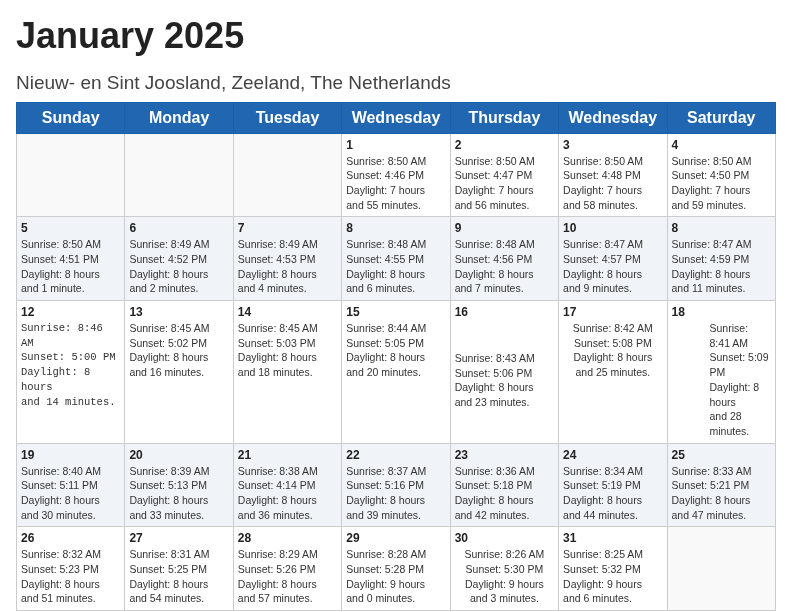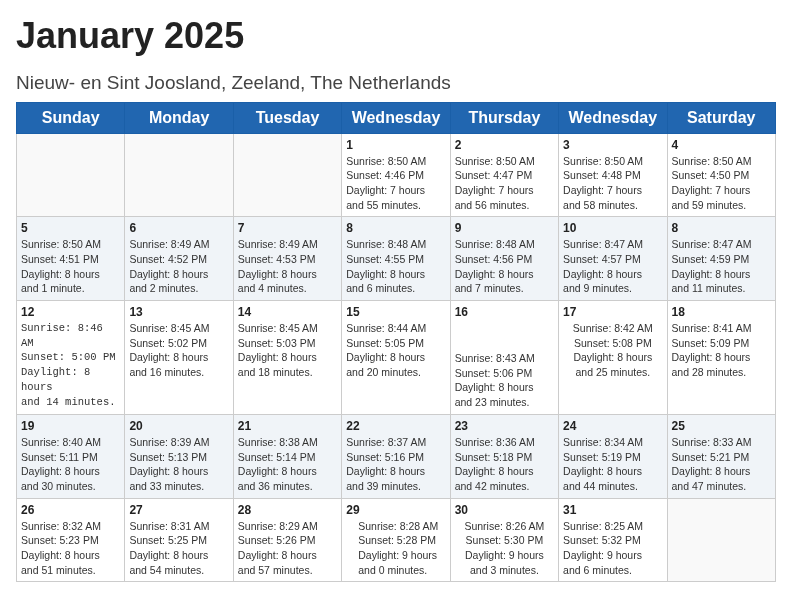--- a/index.html
+++ b/index.html
@@ -232,21 +232,21 @@
         </td>
         <td>
           <div class="day-number">17</div>
           <div class="day-info" style="white-space: pre-line; text-align: center;">Sunrise: 8:42 AM
 Sunset: 5:08 PM
 Daylight: 8 hours
 and 25 minutes.</div>
         </td>
         <td>
           <div class="day-number">18</div>
-          <div class="day-info" style="white-space: pre-line;">Sunrise: 8:41 AM
+          <div class="day-info" style="white-space: pre-line; margin-left: 38px;">Sunrise: 8:41 AM
 Sunset: 5:09 PM
 Daylight: 8 hours
 and 28 minutes.</div>
         </td>
       </tr>
       <tr class="row-alt">
         <td>
           <div class="day-number">19</div>
           <div class="day-info" style="white-space: pre-line;">Sunrise: 8:40 AM
 Sunset: 5:11 PM
@@ -256,21 +256,21 @@
         <td>
           <div class="day-number">20</div>
           <div class="day-info" style="white-space: pre-line;">Sunrise: 8:39 AM
 Sunset: 5:13 PM
 Daylight: 8 hours
 and 33 minutes.</div>
         </td>
         <td>
           <div class="day-number">21</div>
           <div class="day-info" style="white-space: pre-line;">Sunrise: 8:38 AM
-Sunset: 5:14 PM
+Sunset: 4:14 PM
 Daylight: 8 hours
 and 36 minutes.</div>
         </td>
         <td>
           <div class="day-number">22</div>
           <div class="day-info" style="white-space: pre-line;">Sunrise: 8:37 AM
 Sunset: 5:16 PM
 Daylight: 8 hours
 and 39 minutes.</div>
         </td>
@@ -313,21 +313,21 @@
         </td>
         <td>
           <div class="day-number">28</div>
           <div class="day-info" style="white-space: pre-line;">Sunrise: 8:29 AM
 Sunset: 5:26 PM
 Daylight: 8 hours
 and 57 minutes.</div>
         </td>
         <td>
           <div class="day-number">29</div>
-          <div class="day-info" style="white-space: pre-line; margin-left: 12px;">Sunrise: 8:28 AM
+          <div class="day-info" style="white-space: pre-line;">Sunrise: 8:28 AM
 Sunset: 5:28 PM
 Daylight: 9 hours
 and 0 minutes.</div>
         </td>
         <td>
           <div class="day-number">30</div>
           <div class="day-info" style="white-space: pre-line; text-align: center;">Sunrise: 8:26 AM
 Sunset: 5:30 PM
 Daylight: 9 hours
 and 3 minutes.</div>

